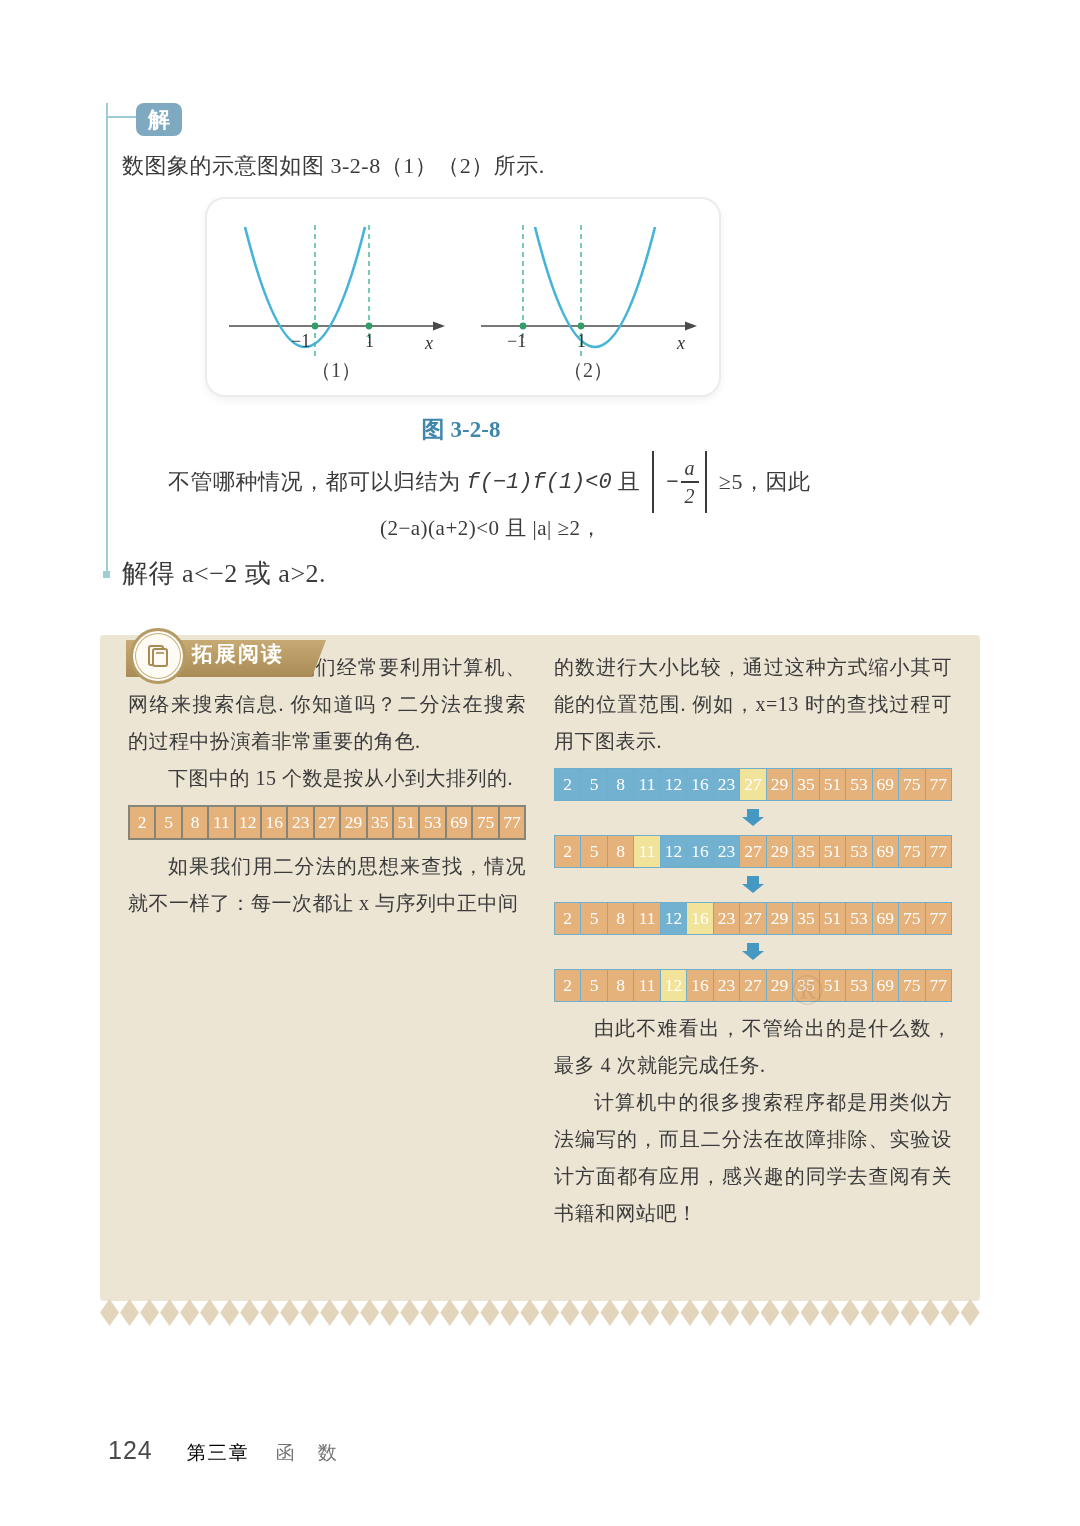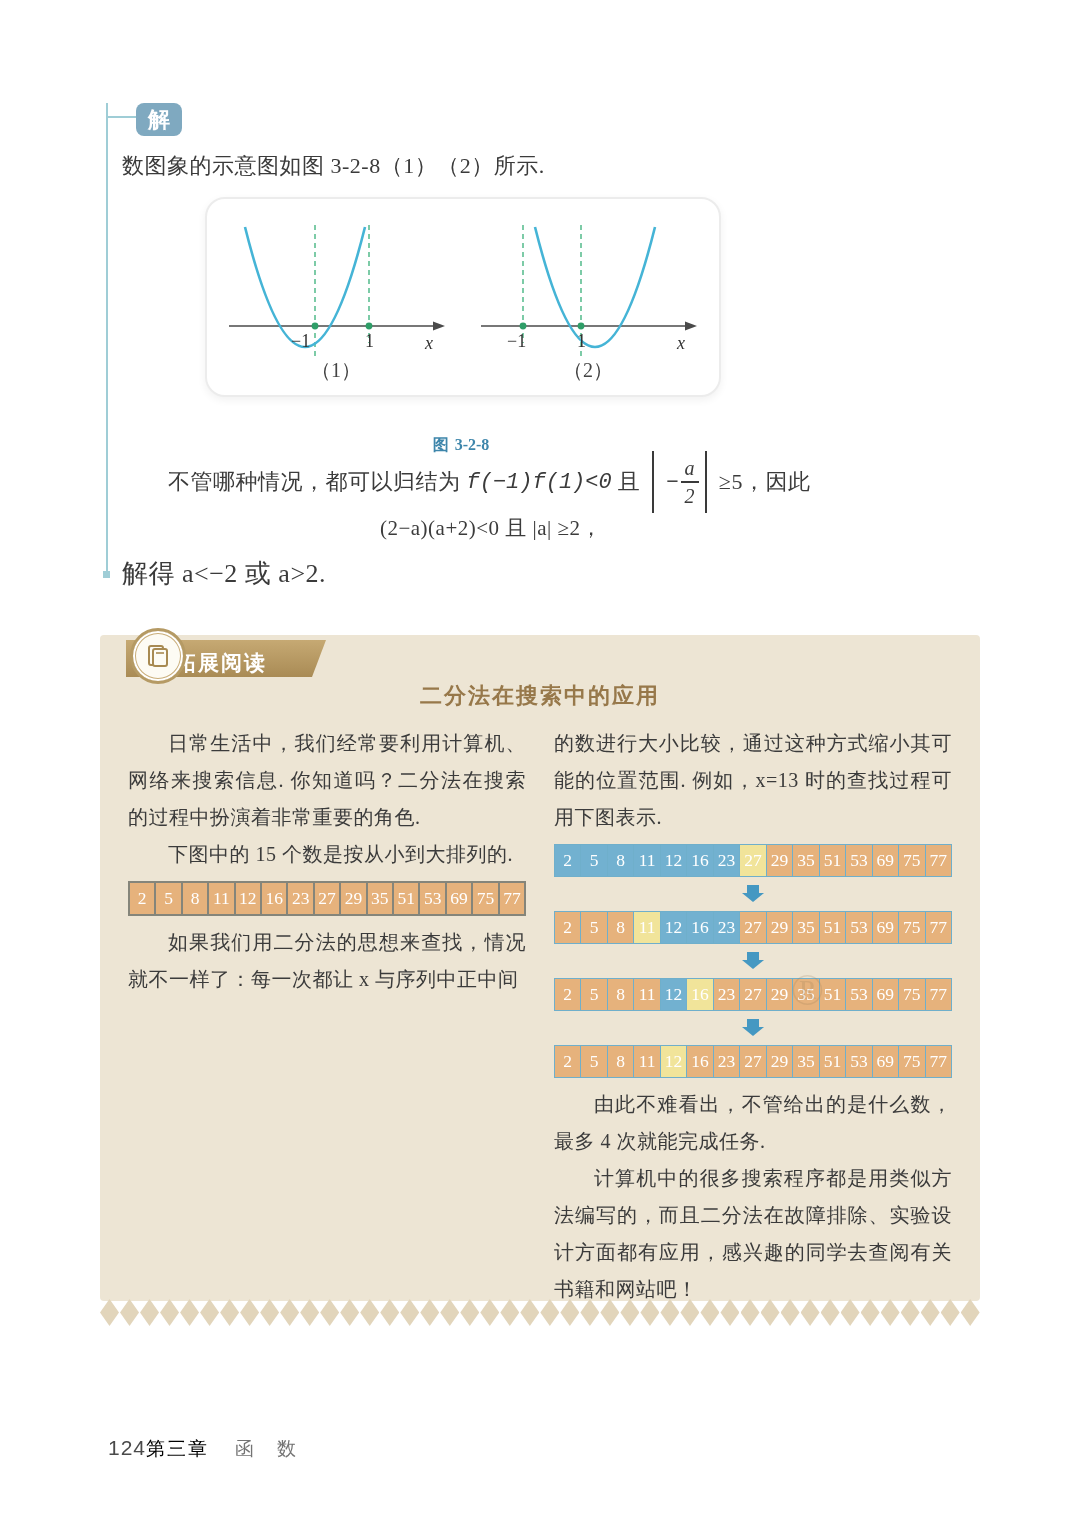--- a/index.html
+++ b/index.html
@@ -27,22 +27,22 @@
   .mi{font-style:italic;margin:0 7px;font-family:"Liberation Serif",serif;}
 
   .figure-card{position:absolute;left:205px;top:197px;width:512px;height:196px;background:#fff;
                border:2px solid #ececec;border-radius:20px;box-shadow:0 3px 8px rgba(0,0,0,.06);}
   .graph{position:absolute;top:12px;width:230px;height:170px;}
   .graph-1{left:14px;} .graph-2{left:266px;}
   .tick-label{position:absolute;font-size:18px;color:#333;}
   .axis-label{position:absolute;font-size:18px;font-style:italic;color:#333;}
   .graph-caption{position:absolute;top:158px;width:80px;text-align:center;font-size:20px;color:#444;}
   .cap-1{left:89px;} .cap-2{left:341px;}
-  .fig-caption{position:absolute;left:205px;top:435px;width:512px;text-align:center;
-               font-size:16px;font-weight:bold;color:var(--caption-blue);}
+  .fig-caption{position:absolute;left:205px;top:414px;width:512px;text-align:center;
+               font-size:23px;font-weight:bold;color:var(--caption-blue);}
   .fig-caption span{margin:0 3px;}
 
   .formula-row{position:absolute;left:168px;top:443px;height:78px;display:flex;align-items:center;
                font-size:22px;letter-spacing:0.5px;}
   .math{font-style:italic;font-family:Liberation Mono, monospace;margin:0 6px;letter-spacing:0;}
   .absgroup{display:inline-flex;align-items:center;margin:0 6px;}
   .vbar{width:2px;height:62px;background:#3a3a3a;margin:0 6px;}
   .frac{display:inline-flex;flex-direction:column;align-items:center;font-style:italic;}
   .frac .fnum,.frac .fden{font-size:20px;line-height:22px;}
   .fracline{width:18px;height:2px;background:#3a3a3a;margin:2px 0;}
@@ -50,21 +50,21 @@
   .formula-center{position:absolute;left:122px;top:514px;width:738px;text-align:center;
                   font-size:21px;letter-spacing:0.5px;}
   .formula-result{position:absolute;left:122px;top:556px;font-size:26px;letter-spacing:0.5px;}
 
   
   .reading-box{position:absolute;left:100px;top:635px;width:880px;height:666px;
                background:var(--box-bg);border-radius:4px;}
   .ribbon{position:absolute;left:26px;top:5px;width:200px;height:37px;
           background:linear-gradient(180deg,var(--ribbon-gold) 0%,var(--ribbon-gold-dark) 100%);
           clip-path:polygon(0 0,100% 0,calc(100% - 14px) 100%,0 100%);
-          display:flex;align-items:flex-end;padding-left:49px;box-sizing:border-box;}
+          display:flex;align-items:flex-start;padding-left:66px;box-sizing:border-box;}
   .ribbon-label{color:#fff;font-weight:bold;font-size:21px;letter-spacing:2px;
                 font-family:"Liberation Sans","DejaVu Sans",sans-serif;}
   .badge-circle{position:absolute;left:30px;top:-7px;width:50px;height:50px;border-radius:50%;
                 background:#fdfbf4;border:3px solid #b59a64;display:flex;align-items:center;
                 justify-content:center;z-index:2;box-shadow:inset 0 0 0 2px #fff,inset 0 0 0 3px #c9ad79;}
   .reading-title{margin:0;padding-top:46px;text-align:center;font-size:22px;font-weight:bold;
                  color:var(--title-brown);letter-spacing:2px;
                  font-family:"Liberation Sans","DejaVu Sans",sans-serif;}
   .columns{display:flex;gap:28px;padding:14px 28px 0 28px;}
   .col{flex:1;min-width:0;}
@@ -86,22 +86,22 @@
                 border-right:11px solid transparent;border-top:9px solid var(--arrow-blue);}
   .watermark{position:absolute;left:690px;top:330px;font-size:44px;color:rgba(150,125,85,.22);
              font-style:italic;pointer-events:none;}
   .fringe{position:absolute;left:100px;top:1299px;width:880px;display:flex;
           justify-content:space-between;}
   .diamond{width:19px;height:27px;background:var(--fringe-beige);
            clip-path:polygon(50% 0,100% 50%,50% 100%,0 50%);}
 
   
   .footer{position:absolute;left:108px;top:1436px;display:flex;align-items:baseline;}
-  .footer .pagenum{font-family:"Liberation Sans","DejaVu Sans",sans-serif;font-size:21px;
-                   color:#4a4a4a;letter-spacing:1px;}
+  .footer .pagenum{font-family:"Liberation Sans","DejaVu Sans",sans-serif;font-size:25px;
+                   color:#4a4a4a;letter-spacing:1px;margin-right:34px;}
   .footer .chapter{font-size:19px;color:#000000;margin-right:26px;letter-spacing:2px;}
   .footer .section{font-size:19px;color:#737373;letter-spacing:2px;}
 </style>
 </head>
 <body>
 
 <div class="page">
 
   <div class="sol-line"></div>
   <div class="sol-line-top"></div>
@@ -168,21 +168,20 @@
     <div class="ribbon">
       <span class="ribbon-label">拓展阅读</span>
     </div>
     <div class="badge-circle">
       <svg width="26" height="26" viewBox="0 0 26 26">
         <rect x="4" y="3" width="14" height="19" rx="2" fill="none" stroke="#a88a52" stroke-width="2"></rect>
         <rect x="8" y="6" width="14" height="17" rx="2" fill="#fdfbf4" stroke="#a88a52" stroke-width="2"></rect>
         <line x1="11" y1="10" x2="19" y2="10" stroke="#a88a52" stroke-width="1.6"></line>
       </svg>
     </div>
-    <h2 class="reading-title">二分法在搜索中的应用</h2>
     <div class="columns">
       <div class="col">
         <p>日常生活中，我们经常要利用计算机、网络来搜索信息. 你知道吗？二分法在搜索的过程中扮演着非常重要的角色.</p>
         <p>下图中的 15 个数是按从小到大排列的.</p>
         <div class="seq-row gray-border">
             <span class="cell c-orange">2</span>
             <span class="cell c-orange">5</span>
             <span class="cell c-orange">8</span>
             <span class="cell c-orange">11</span>
             <span class="cell c-orange">12</span>

